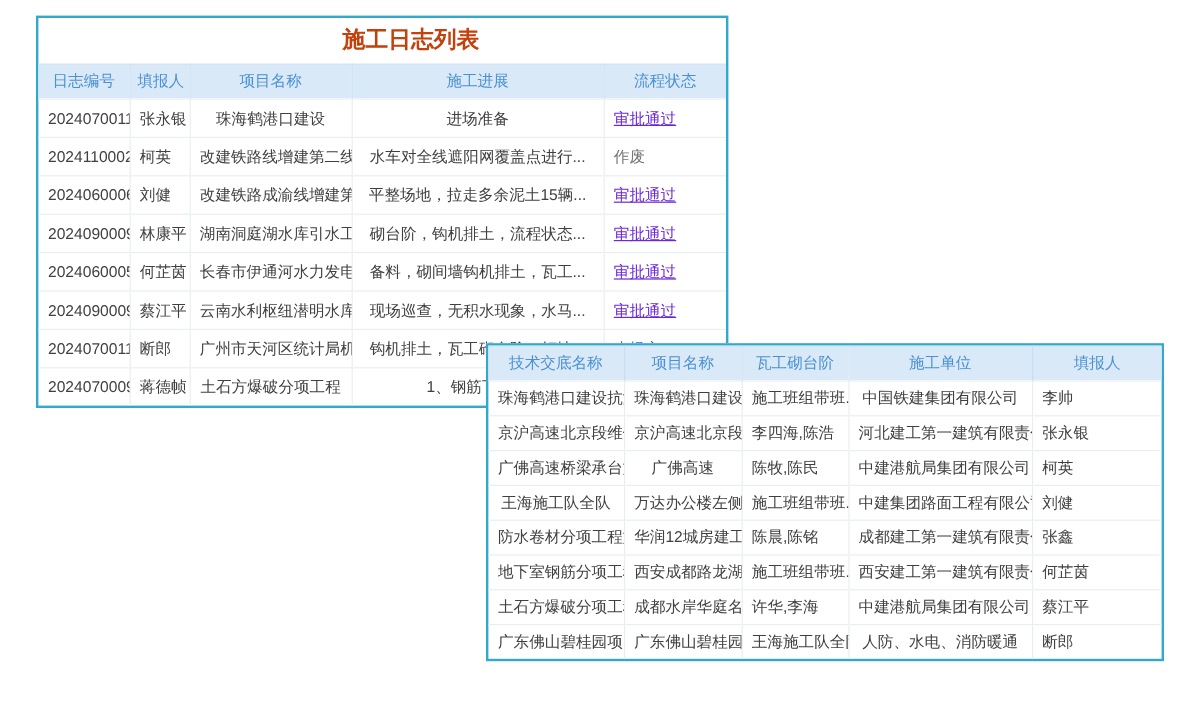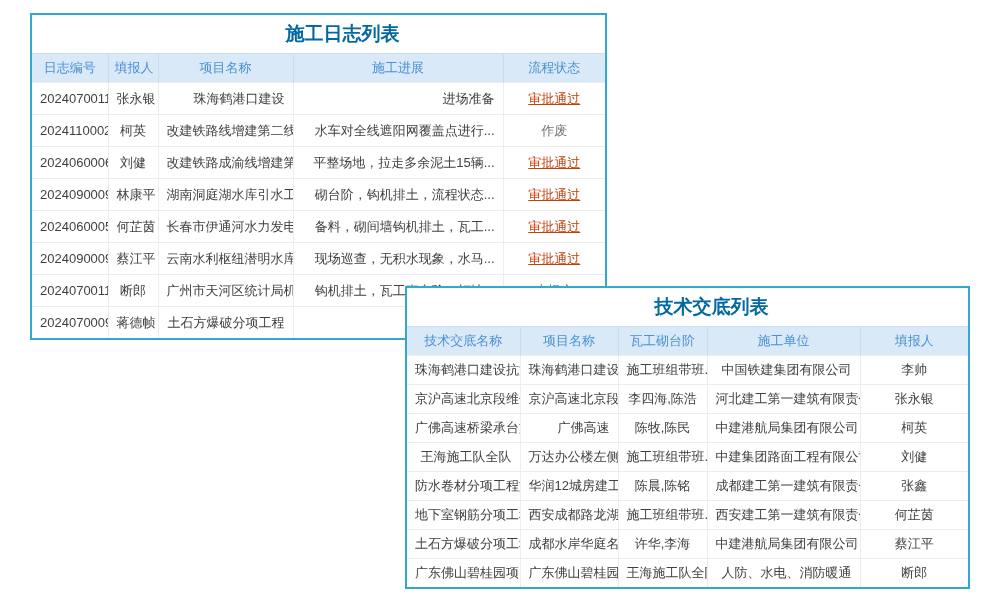--- a/index.html
+++ b/index.html
@@ -7,42 +7,42 @@
     width:1000px;height:600px;position:relative;background:#ffffff;
     font-family:"Liberation Sans","DejaVu Sans",sans-serif;
     color:#404040;overflow:hidden;
   }
   .panel{
     position:absolute;background:#ffffff;border:2px solid #32a8cc;
     box-sizing:border-box;
   }
   .panel-title{
     height:38px;line-height:38px;text-align:center;
-    font-size:19px;font-weight:bold;color:#0369a1;padding-left:48px;
+    font-size:19px;font-weight:bold;color:#c2410c;padding-left:48px;
   }
   table.tbl{
     width:100%;border-collapse:collapse;table-layout:fixed;font-size:13px;
   }
   table.tbl th{
     background:#d9e9f8;color:#4a90d2;font-weight:normal;height:28px;
     text-align:center;border-right:1px solid #c9def2;border-top:1px solid #c9def2;
     padding:0 6px;overflow:hidden;white-space:nowrap;
   }
   table.tbl th:last-child{border-right:none;}
   table.tbl td{
     height:30px;border-top:1px solid #e9eef4;border-right:1px solid #e9eef4;
     padding:0 8px;overflow:hidden;white-space:nowrap;color:#404040;
   }
   table.tbl td:last-child{border-right:none;}
   #panel-log td{height:31px;}
   #panel-disclosure td{height:28px;}
-  .ac{text-align:center;}
-  .al{text-align:right;}
+  .ac{text-align:left;}
+  .al{text-align:center;}
   .link{color:#4a90e2;cursor:pointer;}
-  .st-approved{color:#c2410c;text-decoration:underline;cursor:pointer;}
+  .st-approved{color:#6d28d9;text-decoration:underline;cursor:pointer;}
   .st-void{color:#737373;}
   .st-pending{color:#3f66d4;text-decoration:underline;cursor:pointer;}
   .st-hidden{color:transparent;}
 </style>
 </head>
 <body>
 
 <div class="panel" id="panel-log" style="left:30px;top:13px;width:577px;">
   <div class="panel-title">施工日志列表</div>
   <table class="tbl">
@@ -117,21 +117,20 @@
         <td class="ac link">蒋德帧</td>
         <td class="al link">土石方爆破分项工程</td>
         <td class="al">1、钢筋下料；</td>
         <td class="ac"><span class="st-hidden"></span></td>
       </tr>
     </tbody>
   </table>
 </div>
 
 <div class="panel" id="panel-disclosure" style="left:405px;top:286px;width:565px;">
-  <div class="panel-title">技术交底列表</div>
   <table class="tbl">
     <colgroup>
       <col style="width:113px">
         <col style="width:98px">
         <col style="width:89px">
       <col style="width:153px">
         <col style="width:108px">
     </colgroup>
     <thead>
       <tr>

